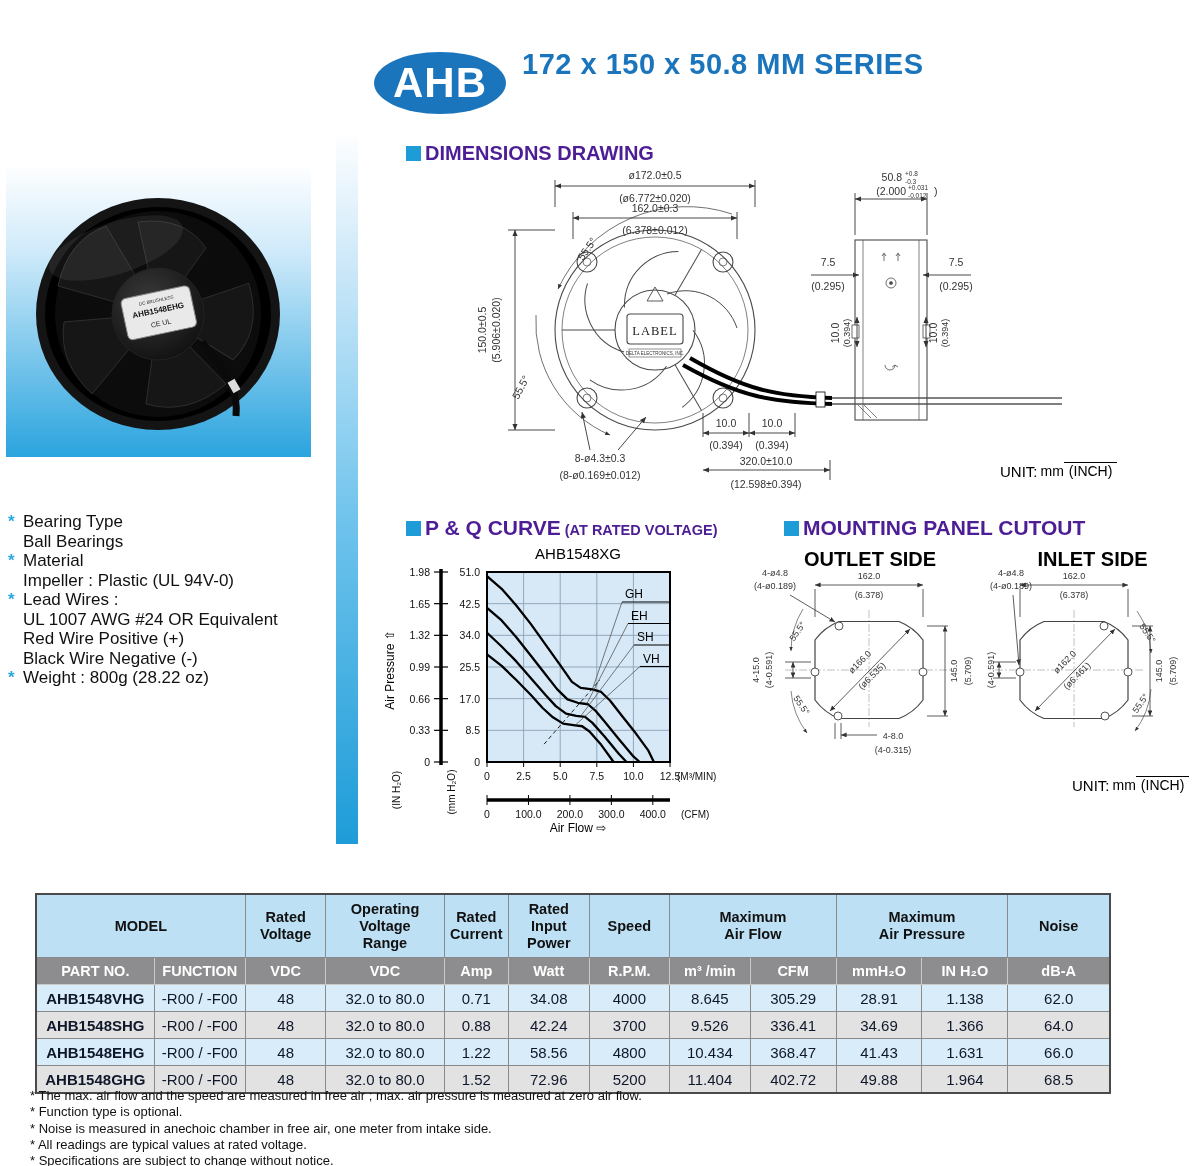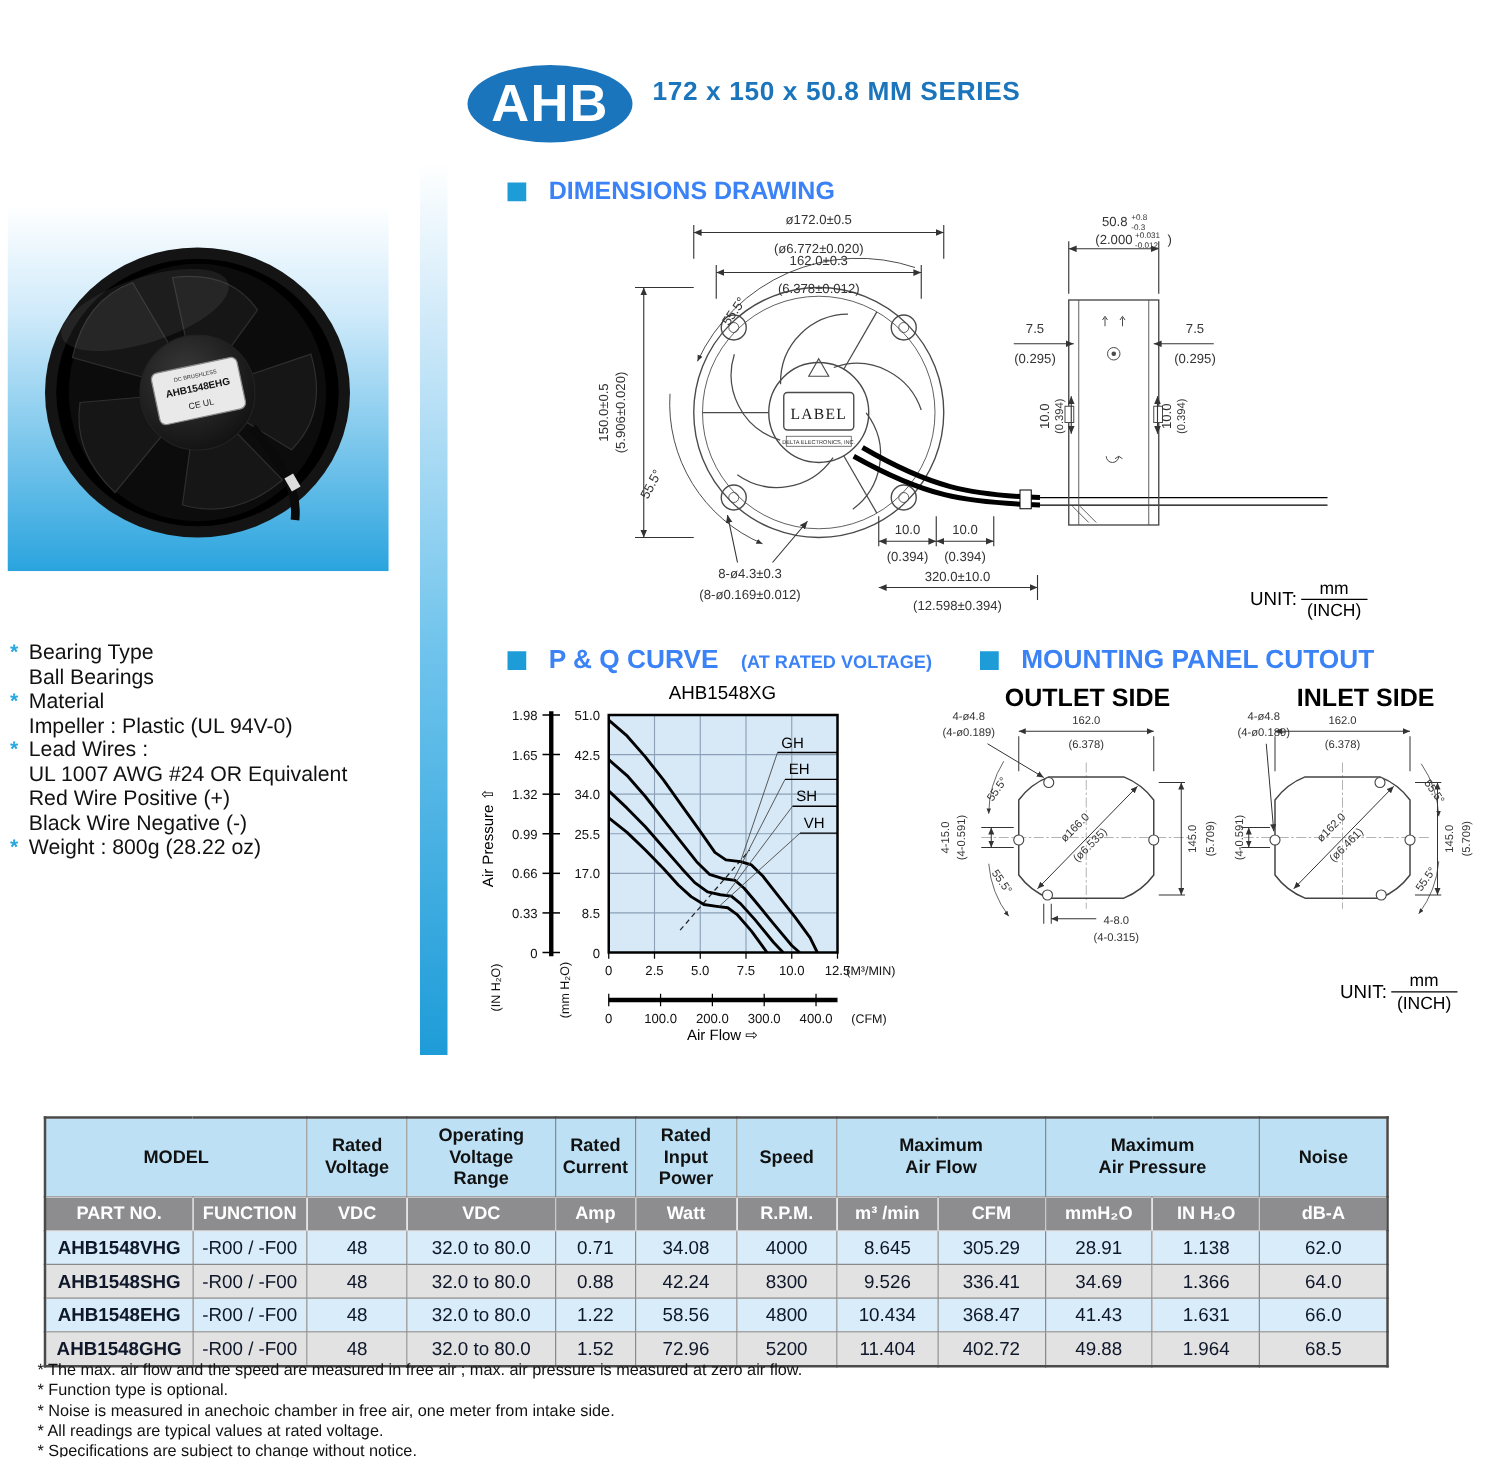--- a/index.html
+++ b/index.html
@@ -4,43 +4,43 @@
 <style>
   html,body{margin:0;padding:0;background:#fff;}
   .page{position:relative;width:1200px;height:1166px;background:#fff;overflow:hidden;
         font-family:"Liberation Sans",sans-serif;color:#1a1a1a;}
   .abs{position:absolute;}
 
   
   .logo{left:374px;top:52px;width:132px;height:62px;background:#1b75bc;border-radius:50%;
         display:flex;align-items:center;justify-content:center;color:#fff;font-size:42px;
         font-weight:bold;letter-spacing:1px;text-align:right;}
-  .series-title{left:522px;top:62px;font-size:21px;font-weight:bold;color:#1b75bc;letter-spacing:0.5px;}
+  .series-title{left:522px;top:48px;font-size:29px;font-weight:bold;color:#1b75bc;letter-spacing:0.5px;}
 
   
-  .sec{display:flex;align-items:baseline;gap:18px;color:#3b82f6;font-weight:bold;padding-left:32px;}
+  .sec{display:flex;align-items:baseline;gap:4px;color:#4c1d95;font-weight:bold;padding-left:32px;}
   .sec .sq{width:15px;height:15px;background:#1e9cd8;align-self:center;flex:0 0 auto;}
   .sec .t1{font-size:20px;}
   .sec .t2{font-size:21px;}
   .sec .note{font-size:14.5px;font-weight:bold;}
 
   
   .vbar{left:336px;top:130px;width:22px;height:714px;
         background:linear-gradient(180deg,#ffffff 0%,#cfe9f9 18%,#6ec3ec 55%,#1e9cd8 100%);}
   .photo{left:6px;top:164px;width:305px;height:293px;}
 
   
   .specs{left:8px;top:512px;width:330px;font-size:17px;line-height:19.5px;color:#111;}
   .spec-title{display:flex;gap:5px;}
   .spec-title .star{color:#29a8e0;font-weight:bold;width:10px;flex:0 0 auto;}
   .spec-line{padding-left:15px;}
 
   
   .unit{display:flex;align-items:center;gap:3px;font-size:15px;color:#000;}
-  .unit .frac{display:inline-flex;flex-direction:column;align-items:center;font-size:14px;line-height:17px;}
+  .unit .frac{display:inline-flex;flex-direction:row;align-items:center;font-size:14px;line-height:17px;}
   .unit .den{border-top:1.5px solid #000;padding:0 5px;}
 
   
   svg text{font-family:"Liberation Sans",sans-serif;fill:#333;}
   .dim{font-size:10.5px;}
   .dimS{font-size:9px;}
   .tol{font-size:6.5px;}
   .cut-title{font-size:20px;font-weight:bold;color:#000;text-align:center;}
   .pq-num{font-size:10.5px;fill:#111;}
   .pq-lbl{font-size:12px;fill:#000;}
@@ -541,21 +541,21 @@
             <td>1.138</td>
             <td>62.0</td>
           </tr>
           <tr class="even">
             <td class="partno">AHB1548SHG</td>
             <td>-R00 / -F00</td>
             <td>48</td>
             <td>32.0 to 80.0</td>
             <td>0.88</td>
             <td>42.24</td>
-            <td>8300</td>
+            <td>3700</td>
             <td>9.526</td>
             <td>336.41</td>
             <td>34.69</td>
             <td>1.366</td>
             <td>64.0</td>
           </tr>
           <tr class="odd">
             <td class="partno">AHB1548EHG</td>
             <td>-R00 / -F00</td>
             <td>48</td>

